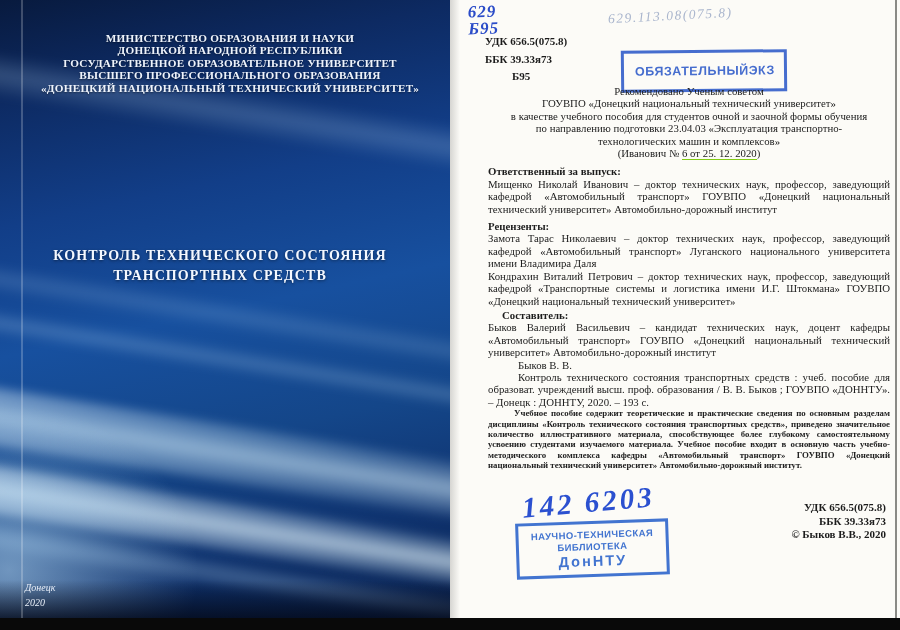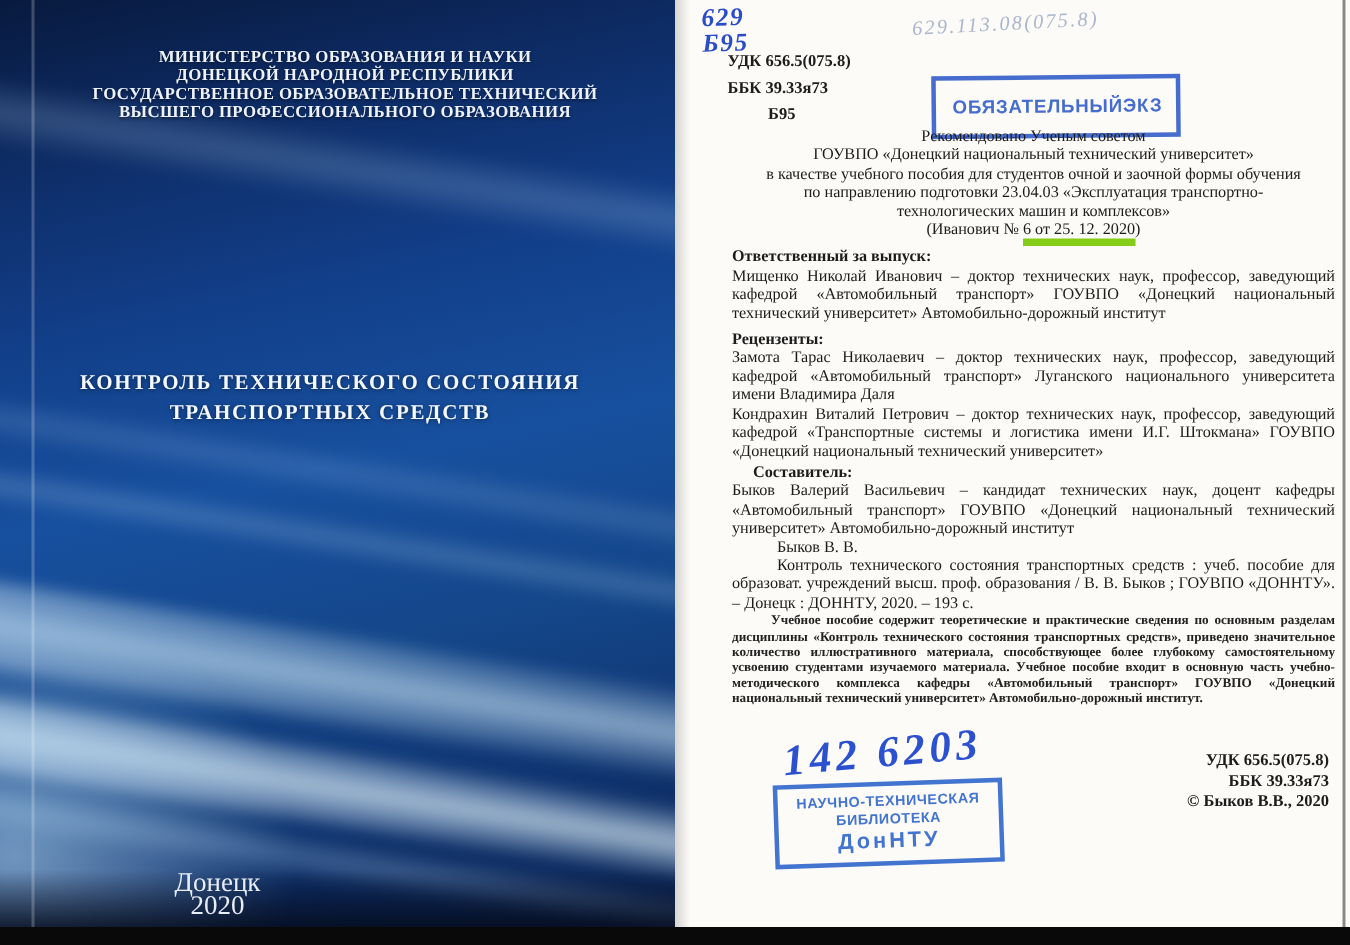--- a/index.html
+++ b/index.html
@@ -43,22 +43,22 @@
     position:absolute;left:25px;right:15px;top:32px;text-align:center;
     color:#eef3fb;font-weight:700;font-size:11.2px;line-height:12.4px;letter-spacing:.25px;
     text-shadow:0 1px 2px rgba(0,0,0,.45);
   }
   .cover-title{
     position:absolute;left:10px;right:20px;top:246px;text-align:center;
     color:#f4f8ff;font-weight:700;font-size:14px;line-height:19.5px;letter-spacing:1.1px;
     text-shadow:0 1px 3px rgba(0,0,0,.5);
   }
   .cover-imprint{
-    position:absolute;left:25px;right:185px;top:581px;text-align:center;
-    color:#e8eef8;font-size:18px;line-height:14.5px;font-weight:400;
+    position:absolute;left:25px;right:185px;top:581px;text-align:left;
+    color:#e8eef8;font-size:10px;line-height:14.5px;font-weight:400;font-style:italic;
   }
   
   .page{
     position:absolute;left:450px;top:0;width:450px;height:620px;background:#fcfbf7;color:#1c1c1c;
   }
   .page-spine-shadow{
     position:absolute;left:0;top:0;width:10px;height:100%;
     background:linear-gradient(90deg,rgba(40,40,40,.18),rgba(40,40,40,0));
   }
   .page-right-edge{
@@ -88,21 +88,21 @@
   .stamp-library{
     position:absolute;left:66px;top:521px;width:153px;height:56px;
     border:3px solid #2e66cc;transform:rotate(-2deg);opacity:.9;
     display:flex;flex-direction:column;align-items:center;justify-content:center;
     font-weight:700;color:#2e66cc;line-height:12px;font-size:9.5px;letter-spacing:.4px;
   }
   .stamp-library .big{font-size:14.5px;letter-spacing:2px;line-height:16px;}
 
   .text-col{position:absolute;left:38px;top:85px;width:402px;font-size:10.8px;line-height:12.4px;}
   .reco{text-align:center;}
-  .protocol-num{border-bottom:5px solid #84cc16;}
+  .protocol-num{border-bottom:1px solid #84cc16;}
   .text-col p{margin:0;text-align:justify;}
   .text-col .hdr{font-weight:700;text-align:left;}
   .mt6{margin-top:6px;} .mt5{margin-top:5px;} .mt2{margin-top:2px;margin-left:14px;} .mt10{margin-top:10px;} .mt14{margin-top:14px;}
   .biblio-author{text-indent:30px;text-align:left !important;}
   .biblio-entry{text-indent:30px;}
   .annotation{font-size:8.8px;line-height:10.4px;text-indent:26px;color:#222;font-weight:bold;}
 
   .hw-inventory{
     position:absolute;left:72px;top:486px;font-size:29px;font-weight:700;letter-spacing:3px;
     transform:rotate(-5deg);color:#2b50d0;
@@ -123,22 +123,23 @@
     <div class="streak s4"></div>
     <div class="streak s5"></div>
     <div class="streak s6"></div>
     <div class="cover-glow"></div>
     <div class="cover-bottom-shade"></div>
     <div class="spine-line"></div>
 
     <div class="cover-ministry">
       <div>МИНИСТЕРСТВО ОБРАЗОВАНИЯ И НАУКИ</div>
       <div>ДОНЕЦКОЙ НАРОДНОЙ РЕСПУБЛИКИ</div>
-      <div>ГОСУДАРСТВЕННОЕ ОБРАЗОВАТЕЛЬНОЕ ТЕХНИЧЕСКИЙ</div>
+      <div>ГОСУДАРСТВЕННОЕ ОБРАЗОВАТЕЛЬНОЕ УНИВЕРСИТЕТ</div>
       <div>ВЫСШЕГО ПРОФЕССИОНАЛЬНОГО ОБРАЗОВАНИЯ</div>
+      <div>«ДОНЕЦКИЙ НАЦИОНАЛЬНЫЙ ТЕХНИЧЕСКИЙ УНИВЕРСИТЕТ»</div>
     </div>
 
     <div class="cover-title">
       <div>КОНТРОЛЬ ТЕХНИЧЕСКОГО СОСТОЯНИЯ</div>
       <div>ТРАНСПОРТНЫХ СРЕДСТВ</div>
     </div>
 
     <div class="cover-imprint">
       <div>Донецк</div>
       <div>2020</div>

